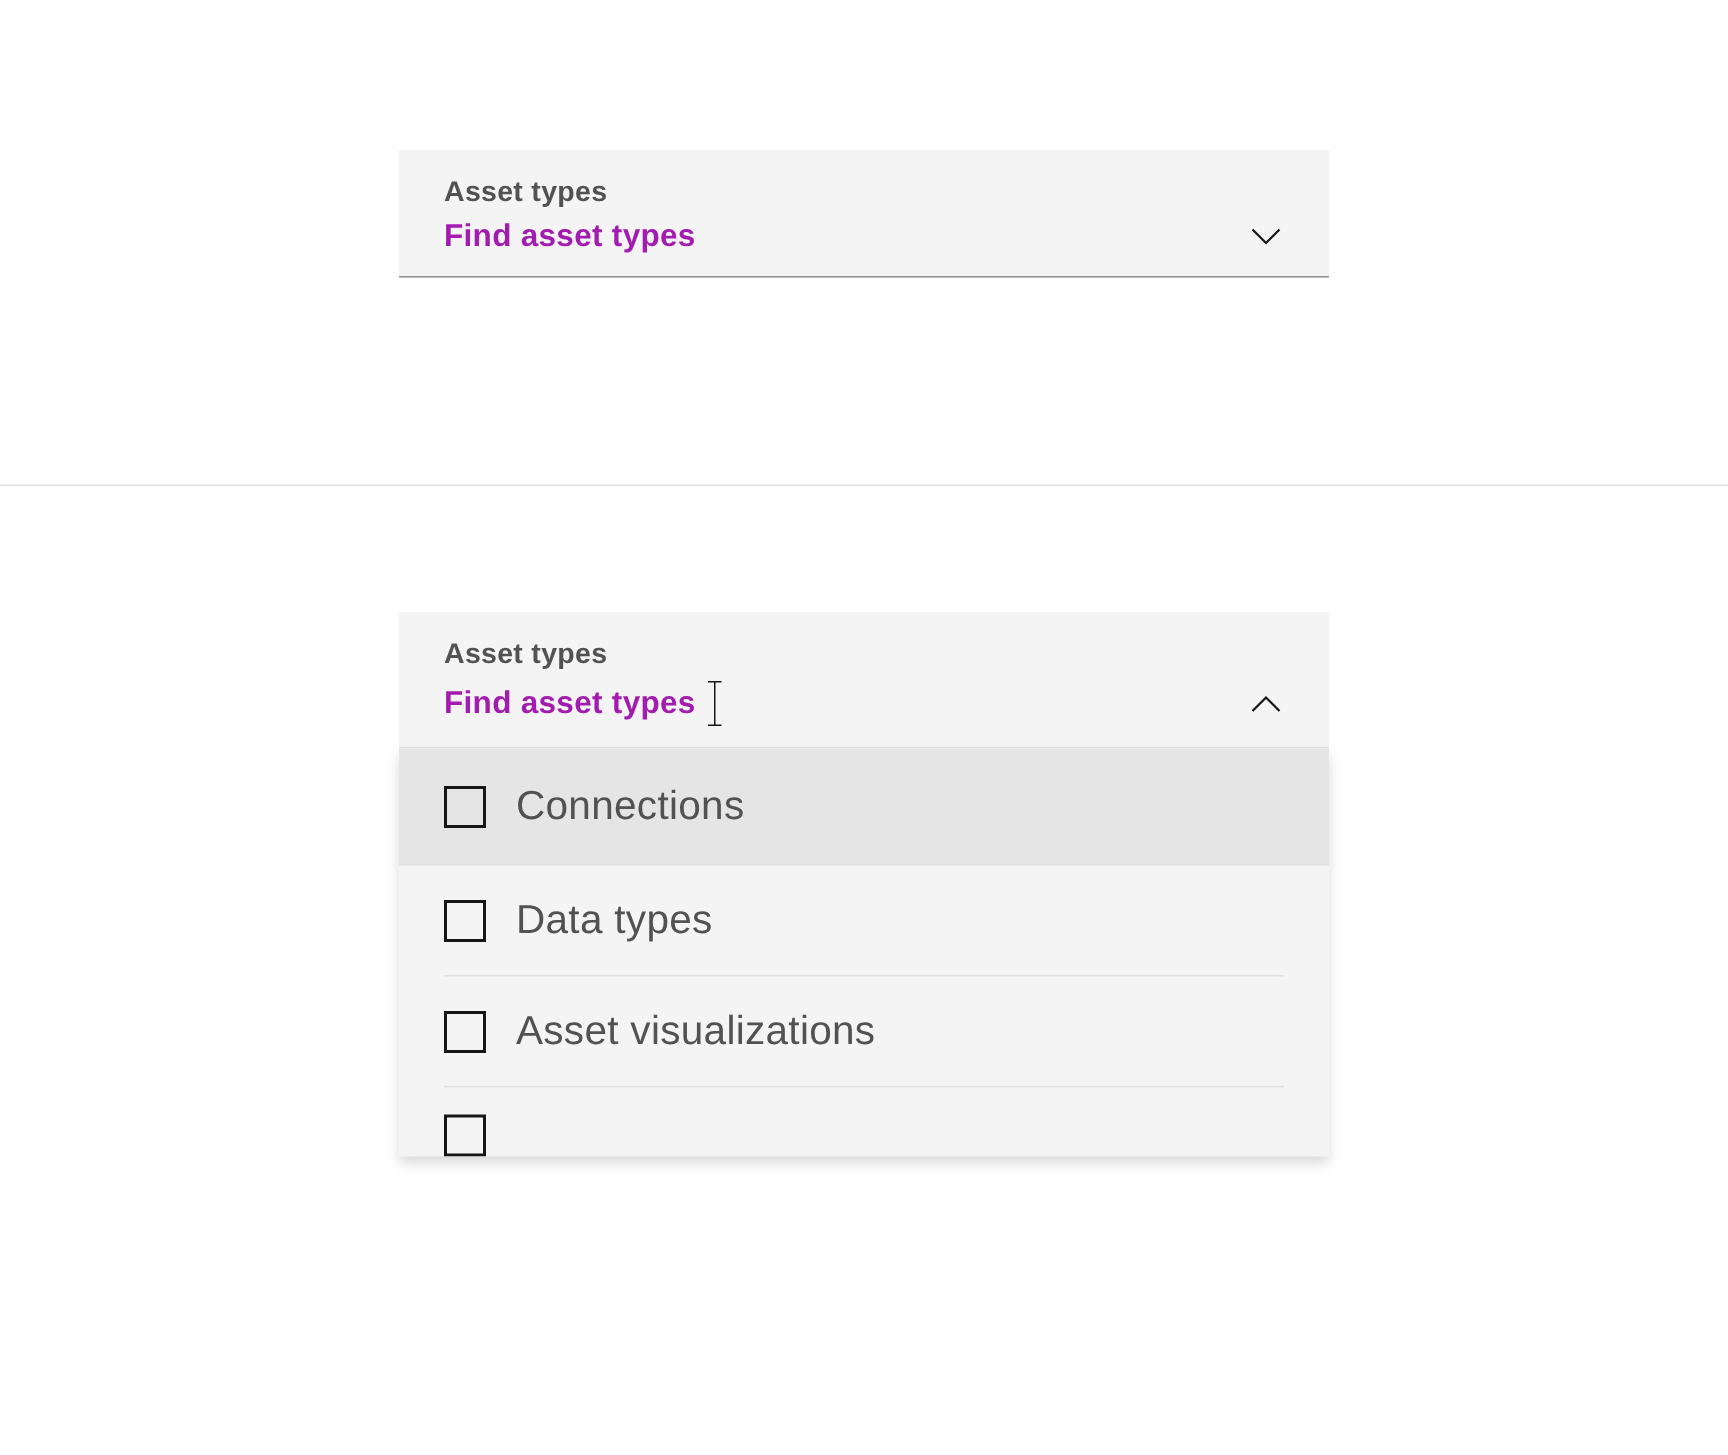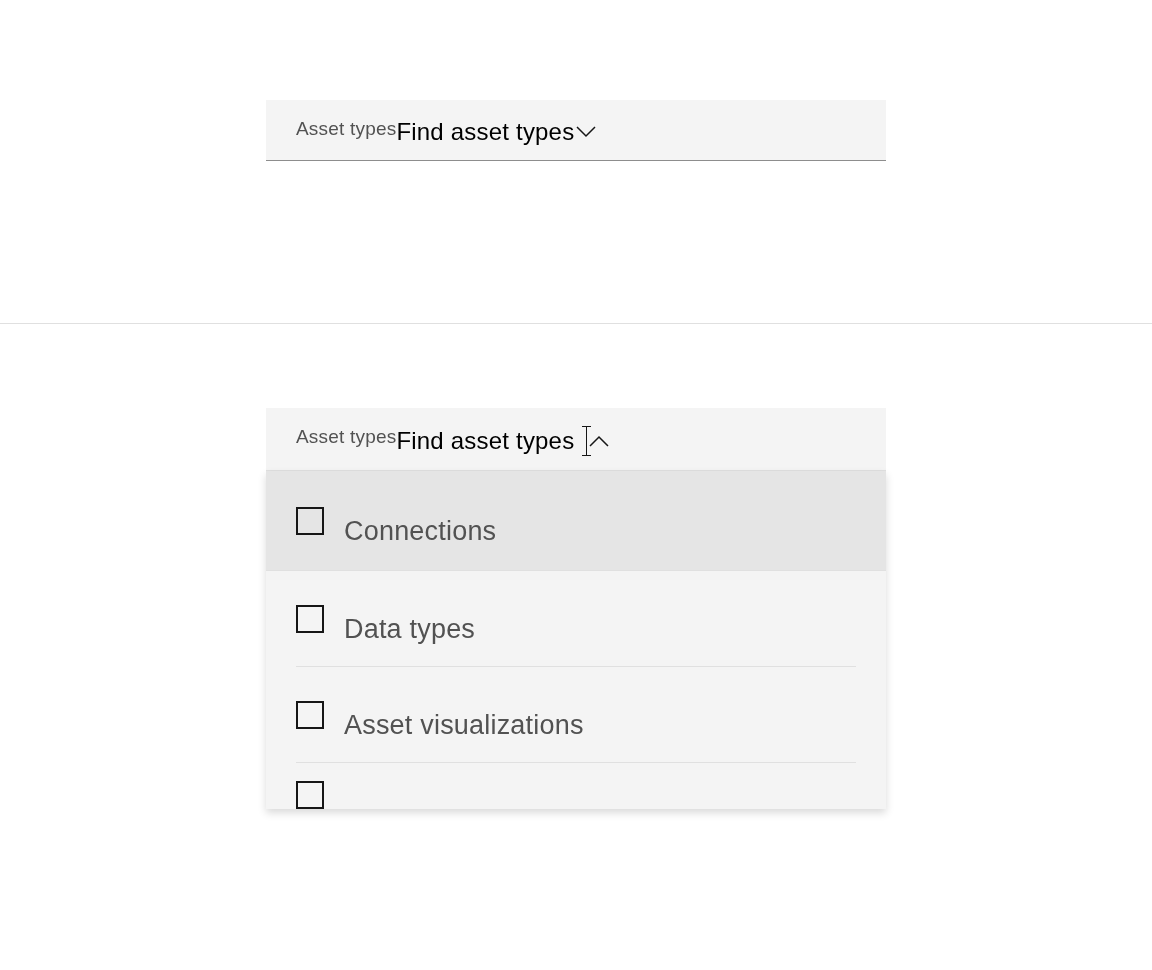--- a/index.html
+++ b/index.html
@@ -38,35 +38,37 @@
     .dropdown-container {
       width: 620px;
       position: relative;
     }
     .dropdown-field {
       width: 100%;
       background: #f4f4f4;
       border-bottom: 1px solid #8d8d8d;
       padding: 18px 30px 14px 30px;
       display: flex;
+      flex-direction: column;
+      font-weight: bold;
     }
     .dropdown-label {
       font-size: 19px;
       color: #525252;
       letter-spacing: 0.2px;
       margin-bottom: 6px;
     }
     .dropdown-input-row {
       display: flex;
       align-items: center;
       justify-content: space-between;
     }
     .dropdown-input {
-      font-size: 24px;
-      color: #000000;
+      font-size: 21px;
+      color: #a21caf;
       letter-spacing: 0.2px;
       flex: 1;
       display: flex;
       align-items: center;
     }
     .text-cursor {
       display: inline-block;
       width: 1px;
       height: 30px;
       position: relative;
@@ -131,21 +133,20 @@
       width: 28px;
       height: 28px;
       border: 2px solid #161616;
       margin-right: 20px;
       flex-shrink: 0;
     }
     .option-label {
       font-size: 27px;
       color: #525252;
       letter-spacing: 0.2px;
-      margin-top: 22px;
     }
     .option-hovered {
       background: #e5e5e5;
     }
   </style>
 </head>
 <body>
 
 <div class="section">
   <div class="dropdown-container">

